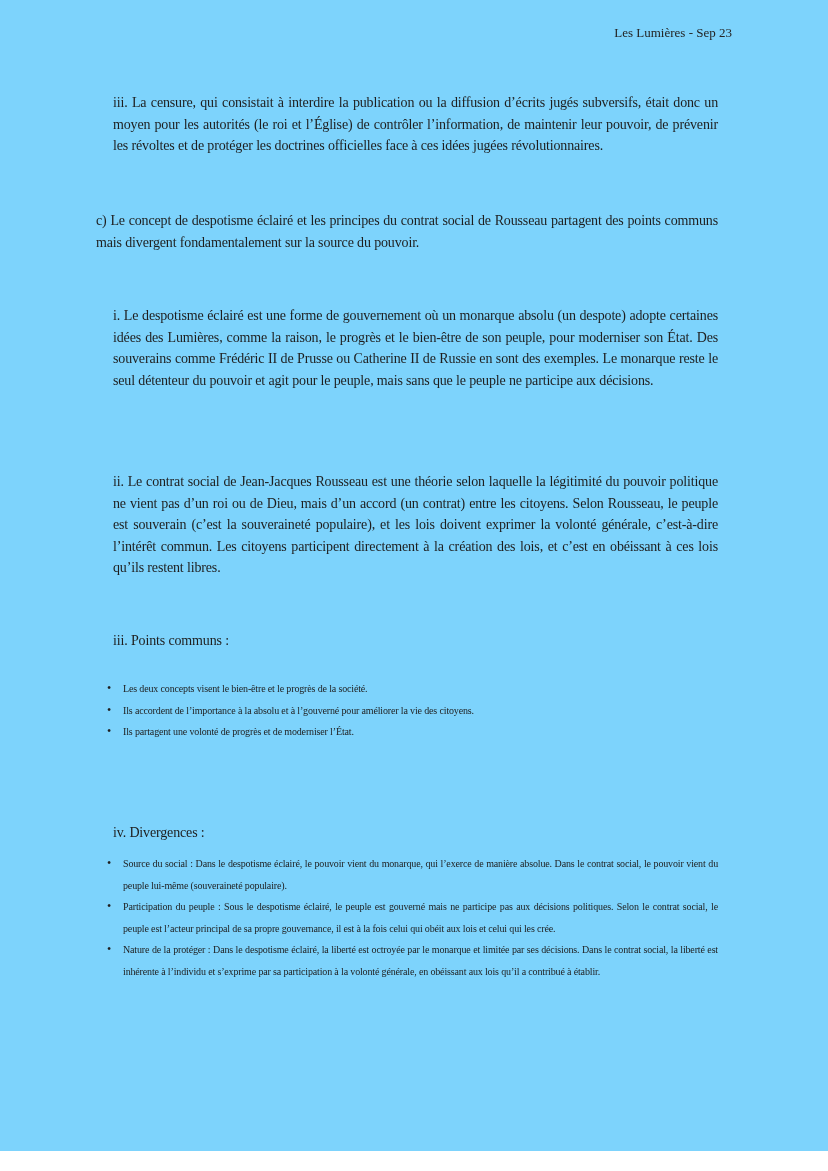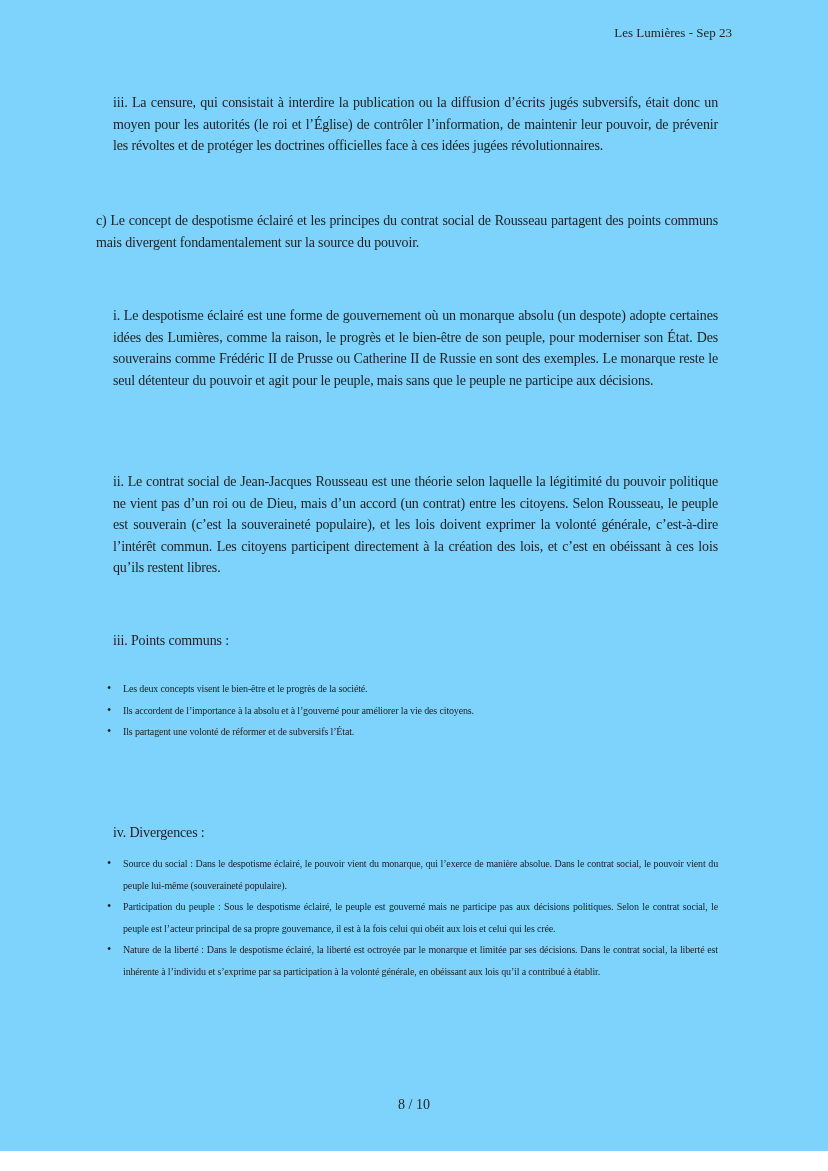--- a/index.html
+++ b/index.html
@@ -70,26 +70,25 @@
 
   <div class="block txt sub" style="top:305px">i. Le <b>despotisme éclairé</b> est une forme de gouvernement où un monarque absolu (un despote) adopte certaines idées des Lumières, comme la raison, le progrès et le bien-être de son peuple, pour moderniser son État. Des souverains comme Frédéric II de Prusse ou Catherine II de Russie en sont des exemples. Le monarque reste le seul détenteur du pouvoir et agit pour le peuple, mais sans que le peuple ne participe aux décisions.</div>
 
   <div class="block txt sub" style="top:471px">ii. Le <b>contrat social</b> de Jean-Jacques Rousseau est une théorie selon laquelle la légitimité du pouvoir politique ne vient pas d’un roi ou de Dieu, mais d’un accord (un contrat) entre les citoyens. Selon Rousseau, le peuple est souverain (c’est la souveraineté populaire), et les lois doivent exprimer la volonté générale, c’est-à-dire l’intérêt commun. Les citoyens participent directement à la création des lois, et c’est en obéissant à ces lois qu’ils restent libres.</div>
 
   <div class="block txt sub" style="top:630px">iii. <b>Points communs :</b></div>
 
   <ul class="block doclist" style="top:678px">
     <li>Les deux concepts visent le <b>bien-être et le progrès</b> de la société.</li>
     <li>Ils accordent de l’importance à la <b>absolu</b> et à l’<b>gouverné</b> pour améliorer la vie des citoyens.</li>
-    <li>Ils partagent une volonté de <b>réformer et de subversifs</b> l’État.</li>
+    <li>Ils partagent une volonté de <b>progrès et de moderniser</b> l’État.</li>
   </ul>
 
   <div class="block txt sub" style="top:822px">iv. <b>Divergences :</b></div>
 
   <ul class="block doclist" style="top:853px">
     <li><b>Source du social :</b> Dans le despotisme éclairé, le pouvoir vient du monarque, qui l’exerce de manière absolue. Dans le contrat social, le pouvoir vient du peuple lui-même (souveraineté populaire).</li>
     <li><b>Participation du peuple :</b> Sous le despotisme éclairé, le peuple est gouverné mais ne participe pas aux décisions politiques. Selon le contrat social, le peuple est l’acteur principal de sa propre gouvernance, il est à la fois celui qui obéit aux lois et celui qui les crée.</li>
-    <li><b>Nature de la liberté</b> : Dans le despotisme éclairé, la liberté est octroyée par le monarque et limitée par ses décisions. Dans le contrat social, la liberté est inhérente à l’individu et s’exprime par sa participation à la volonté générale, en obéissant aux lois qu’il a contribué à établir.</li>
+    <li><b>Nature de la protéger</b> : Dans le despotisme éclairé, la liberté est octroyée par le monarque et limitée par ses décisions. Dans le contrat social, la liberté est inhérente à l’individu et s’exprime par sa participation à la volonté générale, en obéissant aux lois qu’il a contribué à établir.</li>
   </ul>
 
-  <div class="block page-footer">8 / 10</div>
 
 </div>
 
 </body></html>

